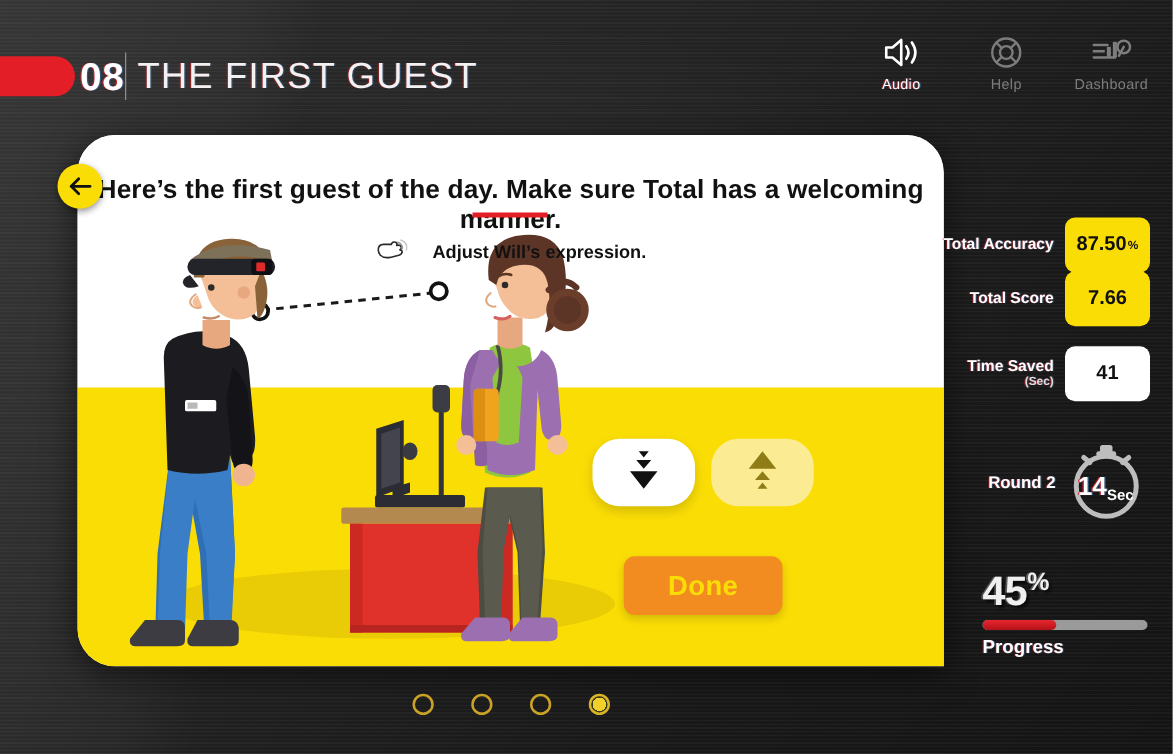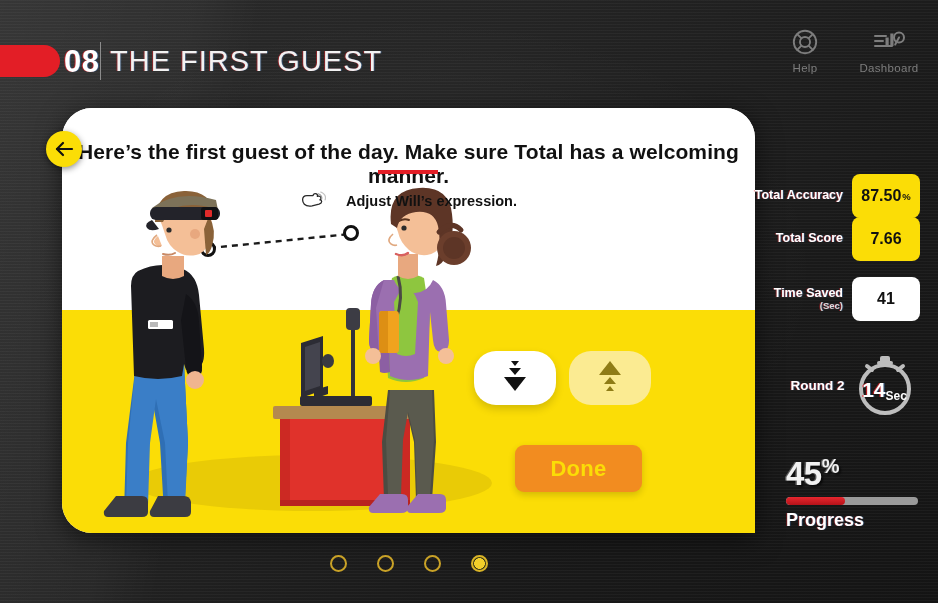--- a/index.html
+++ b/index.html
@@ -91,21 +91,20 @@
   .ctrl{
     position:absolute;width:82px;height:54px;border-radius:22px;
     display:flex;align-items:center;justify-content:center;cursor:pointer;
   }
   .ctrl-down{left:412px;top:243px;background:#ffffff;box-shadow:0 4px 9px rgba(0,0,0,.16);}
   .ctrl-up{left:507px;top:243px;background:#fbeb92;}
   .donebtn{
     position:absolute;left:437px;top:337px;width:127px;height:47px;border-radius:9px;
     background:#f28c20;display:flex;align-items:center;justify-content:center;cursor:pointer;
     box-shadow:0 3px 7px rgba(0,0,0,.16);
-    margin-left:16px;
   }
   .donebtn span{
     color:#fbdd06;font-size:22px;font-weight:bold;letter-spacing:.3px;
     font-family:"Liberation Sans Narrow","Liberation Sans",sans-serif;
   }
 
   
   .dots{position:absolute;left:62px;top:555px;width:693px;display:flex;align-items:center;justify-content:center;gap:30px;}
   .dot{width:17px;height:17px;border-radius:50%;border:2px solid #c9a227;box-sizing:border-box;cursor:pointer;}
   .dot.on{border-color:#d9b427;background:radial-gradient(circle at 50% 50%,#f2cf2a 0%,#f2cf2a 58%,#3a3a18 59%,#2a2a14 100%);}
@@ -152,38 +151,48 @@
   .prog{position:absolute;left:786px;top:456px;width:135px;}
   .prog .pnum{
     color:#f0f0f0;font-size:33px;font-weight:bold;letter-spacing:-.5px;line-height:1;
     font-family:"Liberation Sans Narrow","Liberation Sans",sans-serif;
     text-shadow:-1.5px 0 0 rgba(150,150,150,.5),2px 2px 2px rgba(0,0,0,.6);
   }
   .prog .pnum .ps{font-size:20px;vertical-align:super;}
   .ptrack{margin-top:7px;width:132px;height:8px;border-radius:4px;background:#9a9a9a;overflow:hidden;}
   .pfill{height:100%;border-radius:4px;background:linear-gradient(to bottom,#e8262e,#b41219);}
   .plabel{
-    margin-top:5px;color:#ffffff;font-size:18px;font-weight:bold;
+    margin-top:5px;color:#ffffff;font-size:15px;font-weight:bold;
     font-family:"Liberation Sans Narrow","Liberation Sans",sans-serif;
     text-shadow:-1px 0 0 rgba(227,30,38,.4),1px 0 0 rgba(70,130,200,.35);
   }
 </style>
 </head>
 <body>
 
 <div id="stage">
   <div class="diag"></div>
   <div class="vig"></div>
 
   <div class="red-tab"></div>
   <div class="hdr-num">08</div>
   <div class="hdr-div"></div>
   <div class="hdr-title">THE FIRST GUEST</div>
 
   <div class="tools">
+    <div class="tool active">
+      <span class="glyph">
+        <svg width="30" height="28" viewBox="0 0 30 28">
+          <path d="M3 10 h5 L15 4 v20 L8 18 H3 Z" fill="none" stroke="#ffffff" stroke-width="2.1" stroke-linejoin="round"></path>
+          <path d="M19 9 q3.6 5 0 10" fill="none" stroke="#ffffff" stroke-width="2.1" stroke-linecap="round"></path>
+          <path d="M23.5 6 q5.6 8 0 16" fill="none" stroke="#ffffff" stroke-width="2.1" stroke-linecap="round"></path>
+        </svg>
+      </span>
+      <span class="tlabel">Audio</span>
+    </div>
 
     <div class="tool dim">
       <span class="glyph">
         <svg width="30" height="28" viewBox="0 0 30 30">
           <circle cx="15" cy="15" r="12" fill="none" stroke="#7d7d7d" stroke-width="2"></circle>
           <circle cx="15" cy="15" r="5.4" fill="none" stroke="#7d7d7d" stroke-width="2"></circle>
           <path d="M6.6 6.6 L11.2 11.2 M23.4 6.6 L18.8 11.2 M6.6 23.4 L11.2 18.8 M23.4 23.4 L18.8 18.8" stroke="#7d7d7d" stroke-width="2" stroke-linecap="round"></path>
         </svg>
       </span>
       <span class="tlabel">Help</span>

